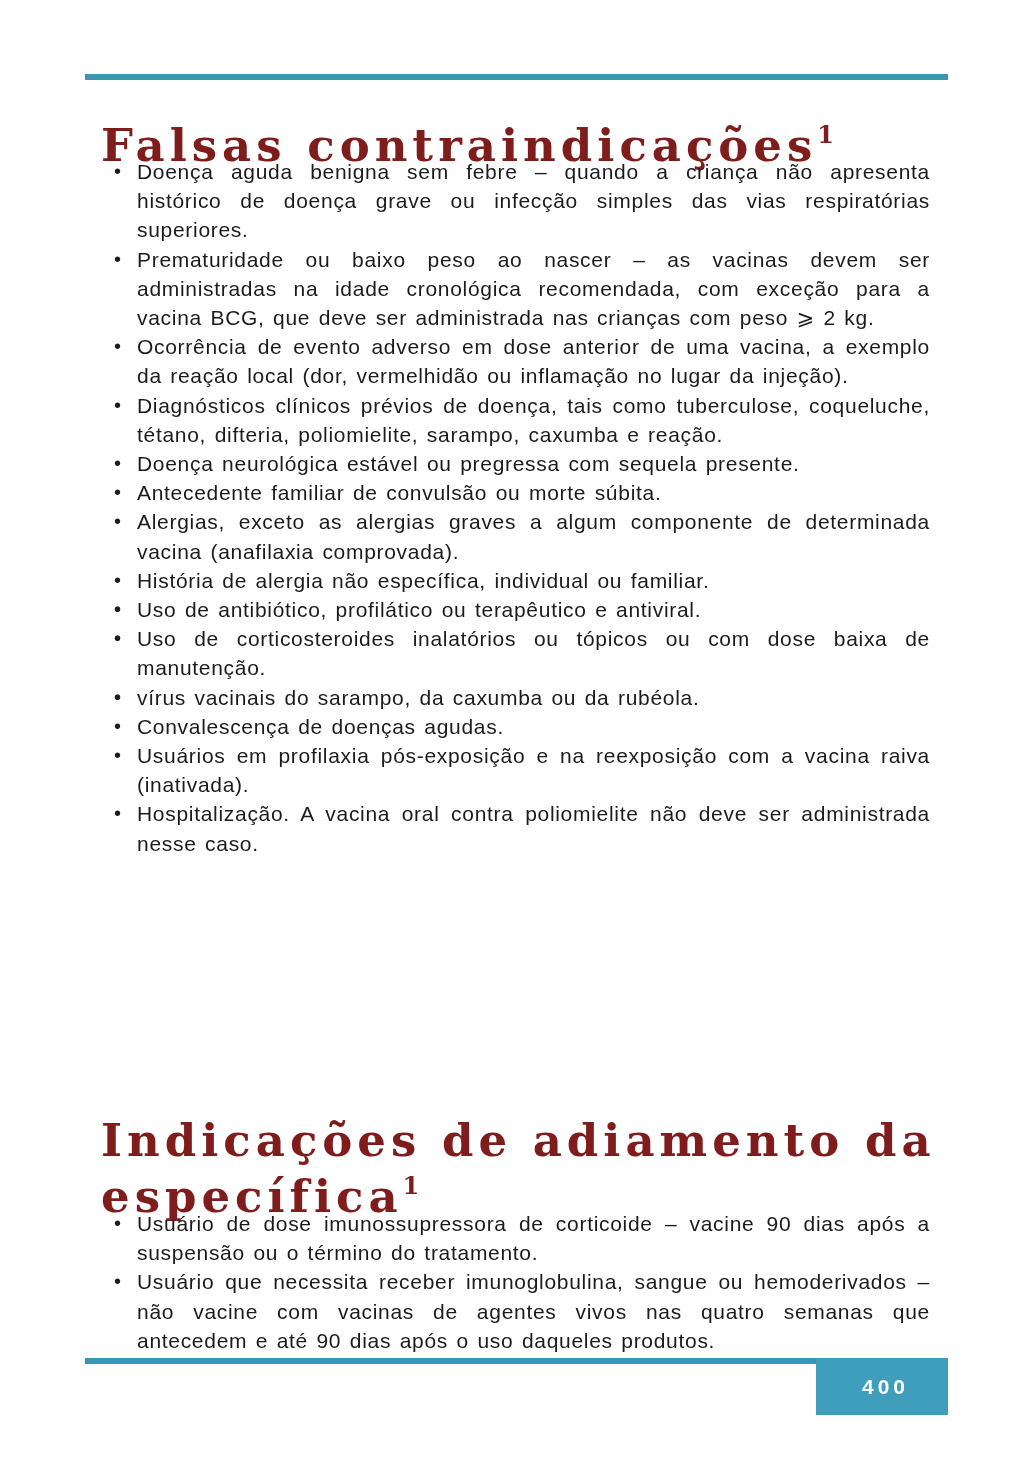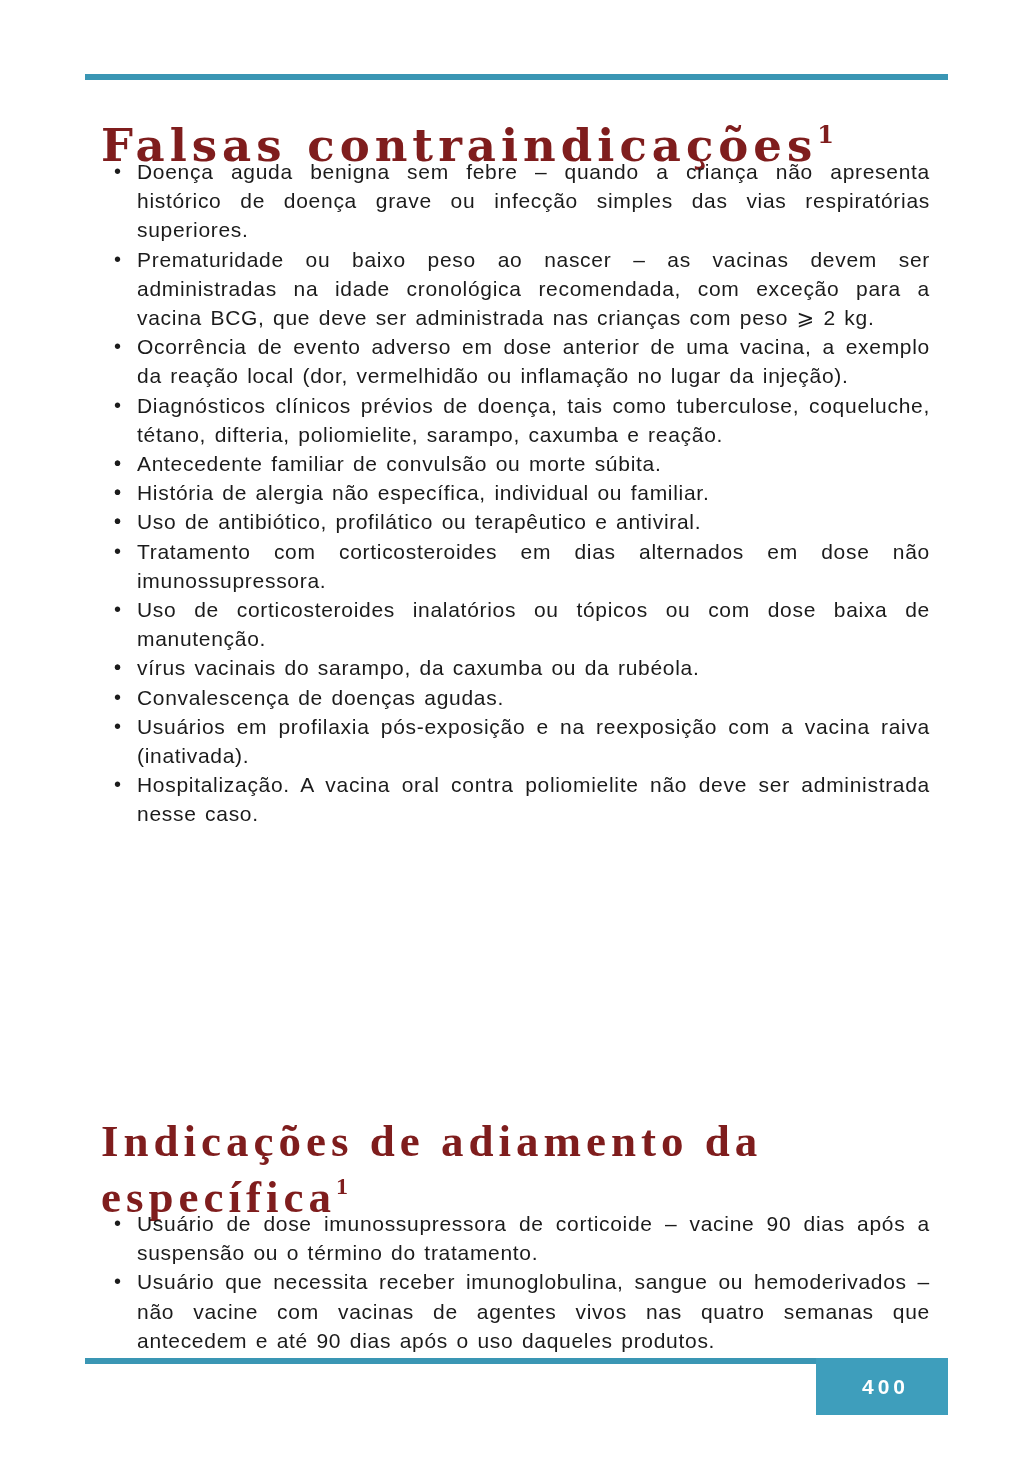--- a/index.html
+++ b/index.html
@@ -23,21 +23,21 @@
     left: 101px;
     color: #7f1d1d;
     font-family: "DejaVu Serif", "Liberation Serif", serif;
     font-weight: 700;
     font-size: 45px;
     letter-spacing: 5px;
     line-height: 56px;
     white-space: nowrap;
   }
   #title-1 { top: 88px; }
-  #title-2 { top: 1083px; font-family: Liberation Serif, serif; }
+  #title-2 { top: 1083px; }
   .section-title sup {
     font-size: 24px;
     letter-spacing: 0;
     vertical-align: 18px;
     line-height: 0;
   }
 
   ul.bullet-list {
     position: absolute;
     left: 103px;
@@ -87,27 +87,27 @@
 
 <div id="top-rule" class="rule"></div>
 
 <h1 id="title-1" class="section-title"><span>Falsas contraindicações</span><sup>1</sup></h1>
 
 <ul id="list-1" class="bullet-list">
   <li><span class="dot">•</span><span>Doença aguda benigna sem febre – quando a criança não apresenta histórico de doença grave ou infecção simples das vias respiratórias superiores.</span></li>
   <li><span class="dot">•</span><span>Prematuridade ou baixo peso ao nascer – as vacinas devem ser administradas na idade cronológica recomendada, com exceção para a vacina BCG, que deve ser administrada nas crianças com peso ⩾ 2 kg.</span></li>
   <li><span class="dot">•</span><span>Ocorrência de evento adverso em dose anterior de uma vacina, a exemplo da reação local (dor, vermelhidão ou inflamação no lugar da injeção).</span></li>
   <li><span class="dot">•</span><span>Diagnósticos clínicos prévios de doença, tais como tuberculose, coqueluche, tétano, difteria, poliomielite, sarampo, caxumba e reação.</span></li>
-  <li><span class="dot">•</span></li>
+  <li><span class="dot">•</span><span>Doença neurológica estável ou pregressa com sequela presente.</span></li>
   <li><span class="dot">•</span><span>Antecedente familiar de convulsão ou morte súbita.</span></li>
-  <li><span class="dot">•</span></li>
+  <li><span class="dot">•</span><span>Alergias, exceto as alergias graves a algum componente de determinada vacina (anafilaxia comprovada).</span></li>
   <li><span class="dot">•</span><span>História de alergia não específica, individual ou familiar.</span></li>
   <li><span class="dot">•</span></li>
   <li><span class="dot">•</span><span>Uso de antibiótico, profilático ou terapêutico e antiviral.</span></li>
-  <li><span class="dot">•</span><span>Tratamento com corticosteroides em dias alternados em dose não imunossupressora.</span></li>
+  <li><span class="dot">•</span></li>
   <li><span class="dot">•</span><span>Uso de corticosteroides inalatórios ou tópicos ou com dose baixa de manutenção.</span></li>
   <li><span class="dot">•</span></li>
   <li><span class="dot">•</span><span>vírus vacinais do sarampo, da caxumba ou da rubéola.</span></li>
   <li><span class="dot">•</span><span>Convalescença de doenças agudas.</span></li>
   <li><span class="dot">•</span><span>Usuários em profilaxia pós-exposição e na reexposição com a vacina raiva (inativada).</span></li>
   <li><span class="dot">•</span><span>Hospitalização. A vacina oral contra poliomielite não deve ser administrada nesse caso.</span></li>
 </ul>
 
 <h1 id="title-2" class="section-title">
     <span style="display:block">Indicações de adiamento da</span>

